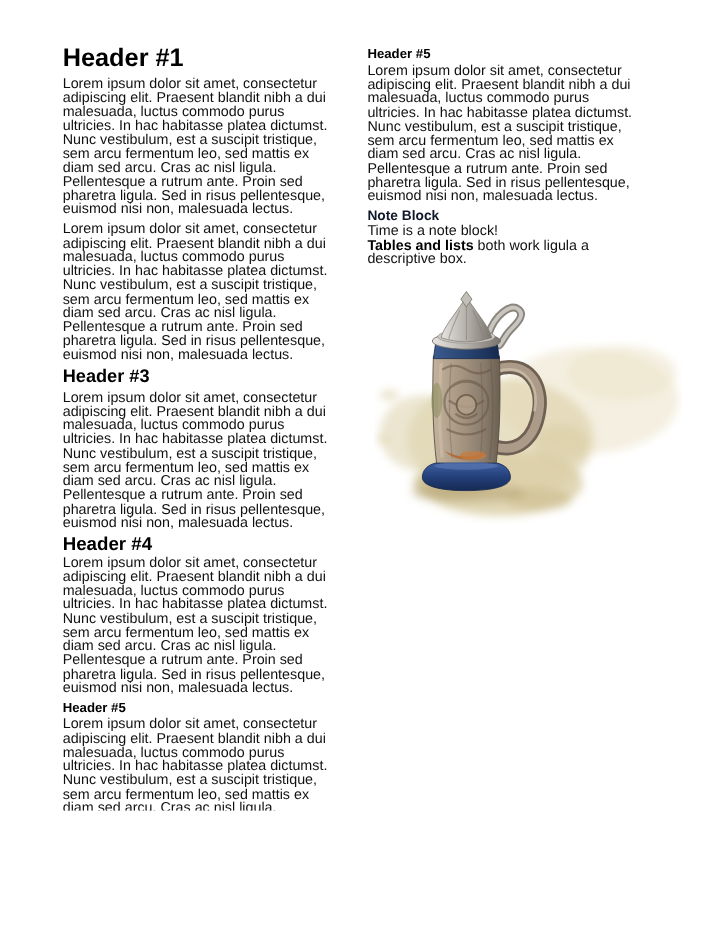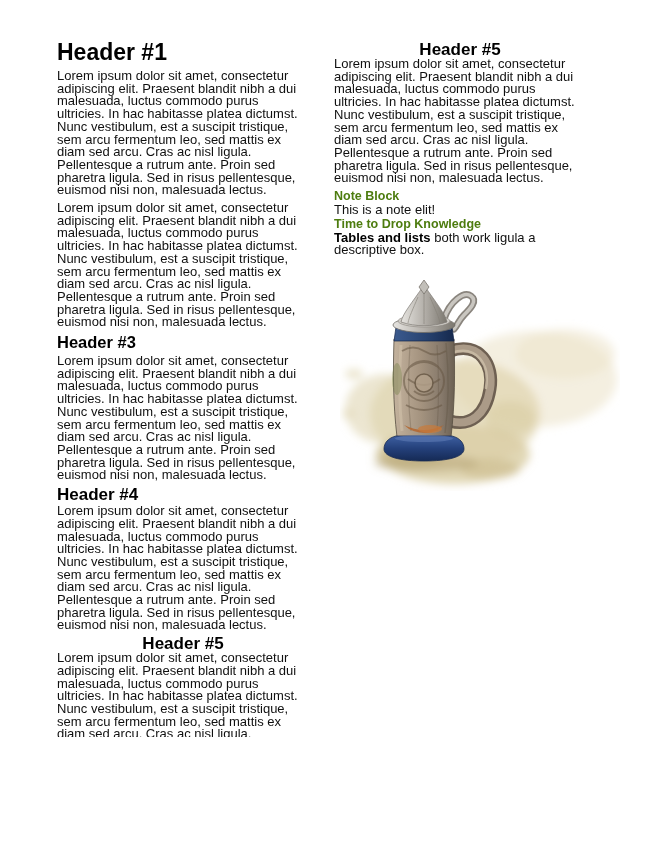--- a/index.html
+++ b/index.html
@@ -13,23 +13,23 @@
   }
   .col{position:absolute;top:40px;width:252px;}
   .col-left{left:57px;}
   .col-right{left:334px;}
   p.body{font-size:13px;line-height:12.7px;margin:0 0 5px 0;color:#101010;}
   h1,h2,h3,h4,h5{font-weight:700;color:#000;}
   h1{font-size:23px;line-height:24px;margin:0 0 6px 0;}
   h2{font-size:19.5px;line-height:20px;margin:1px 0 5px 0;}
   h3{font-size:16.5px;line-height:17px;margin:1px 0 4px 0;}
   h4{font-size:17px;line-height:15px;margin:1px 0 3px 0;}
-  h5{font-size:17px;line-height:13px;margin:1px 0 2px 0;text-align:center;}
+  h5{font-size:12px;line-height:13px;margin:1px 0 2px 0;}
   .col-right h5{margin-top:3px;}
-  .label{font-size:12.5px;line-height:13px;font-weight:700;margin:1px 0 1px 0;color:#4d7c0f;}
+  .label{font-size:12.5px;line-height:13px;font-weight:700;margin:1px 0 1px 0;color:#0f172a;}
   .body strong{font-weight:700;color:#000;}
   .illustration{display:block;margin:22px 0 0 6px;}
 </style>
 </head>
 <body>
 
 <div class="page">
 
   <div class="col col-left">
     <section>
@@ -53,23 +53,22 @@
     </section>
   </div>
 
   <div class="col col-right">
     <section>
       <h5>Header #5</h5>
       <p class="body">Lorem ipsum dolor sit amet, consectetur adipiscing elit. Praesent blandit nibh a dui malesuada, luctus commodo purus ultricies. In hac habitasse platea dictumst. Nunc vestibulum, est a suscipit tristique, sem arcu fermentum leo, sed mattis ex diam sed arcu. Cras ac nisl ligula. Pellentesque a rutrum ante. Proin sed pharetra ligula. Sed in risus pellentesque, euismod nisi non, malesuada lectus.</p>
     </section>
 
     <div class="label">Note Block</div>
-    <p class="body" style="margin-bottom:0">This is a note elit!</p>
+    <p class="body" style="margin-bottom:0">Time is a note block!</p>
 
-    <div class="label">Time to Drop Knowledge</div>
 
     <p class="body"><strong>Tables and lists</strong><span> both work ligula a descriptive box.</span></p>
 
     <svg class="illustration" width="280" height="212" viewBox="0 0 280 212" aria-hidden="true">
       <defs>
         <filter id="soften" x="-30%" y="-30%" width="160%" height="160%">
           <feGaussianBlur stdDeviation="4"></feGaussianBlur>
         </filter>
         <linearGradient id="gBody" x1="0" y1="0" x2="1" y2="0">
           <stop offset="0" stop-color="#c3b29d"></stop>

